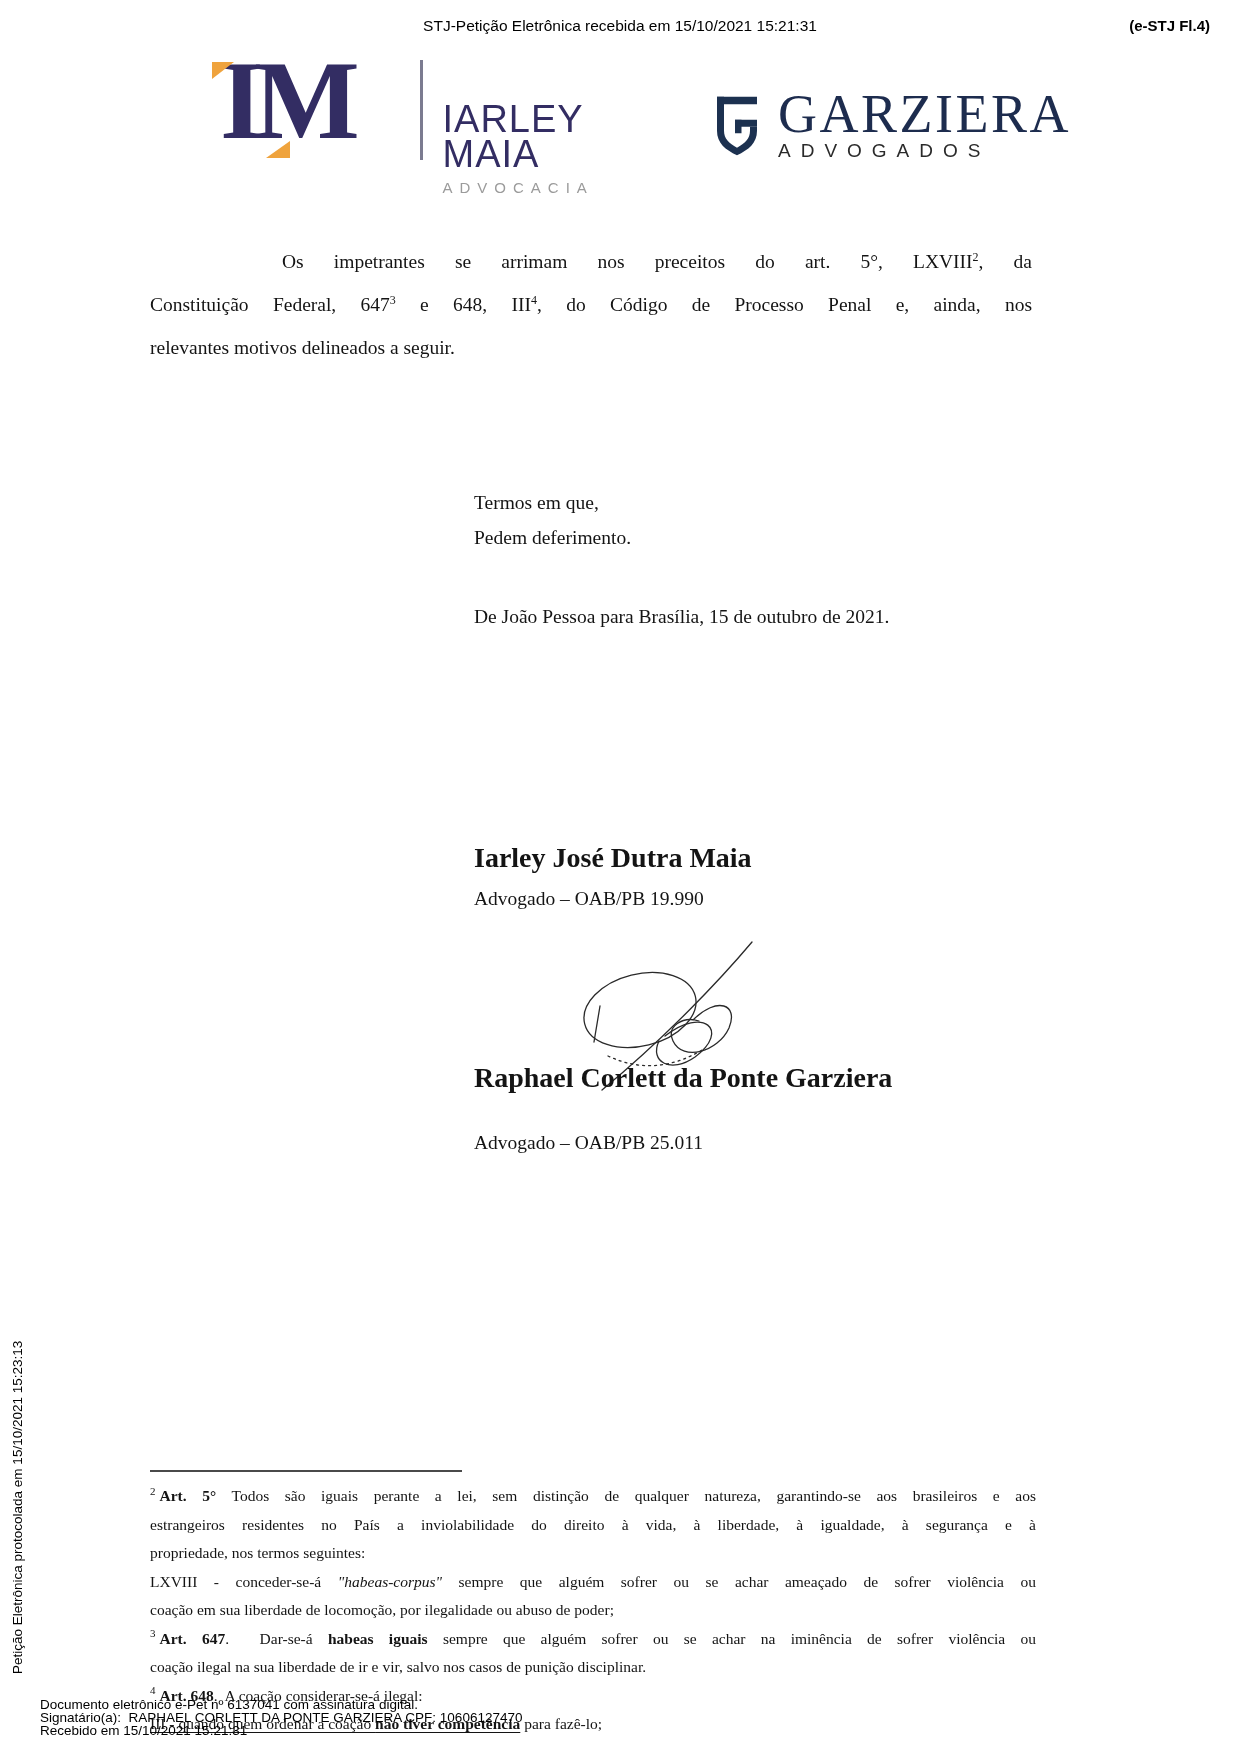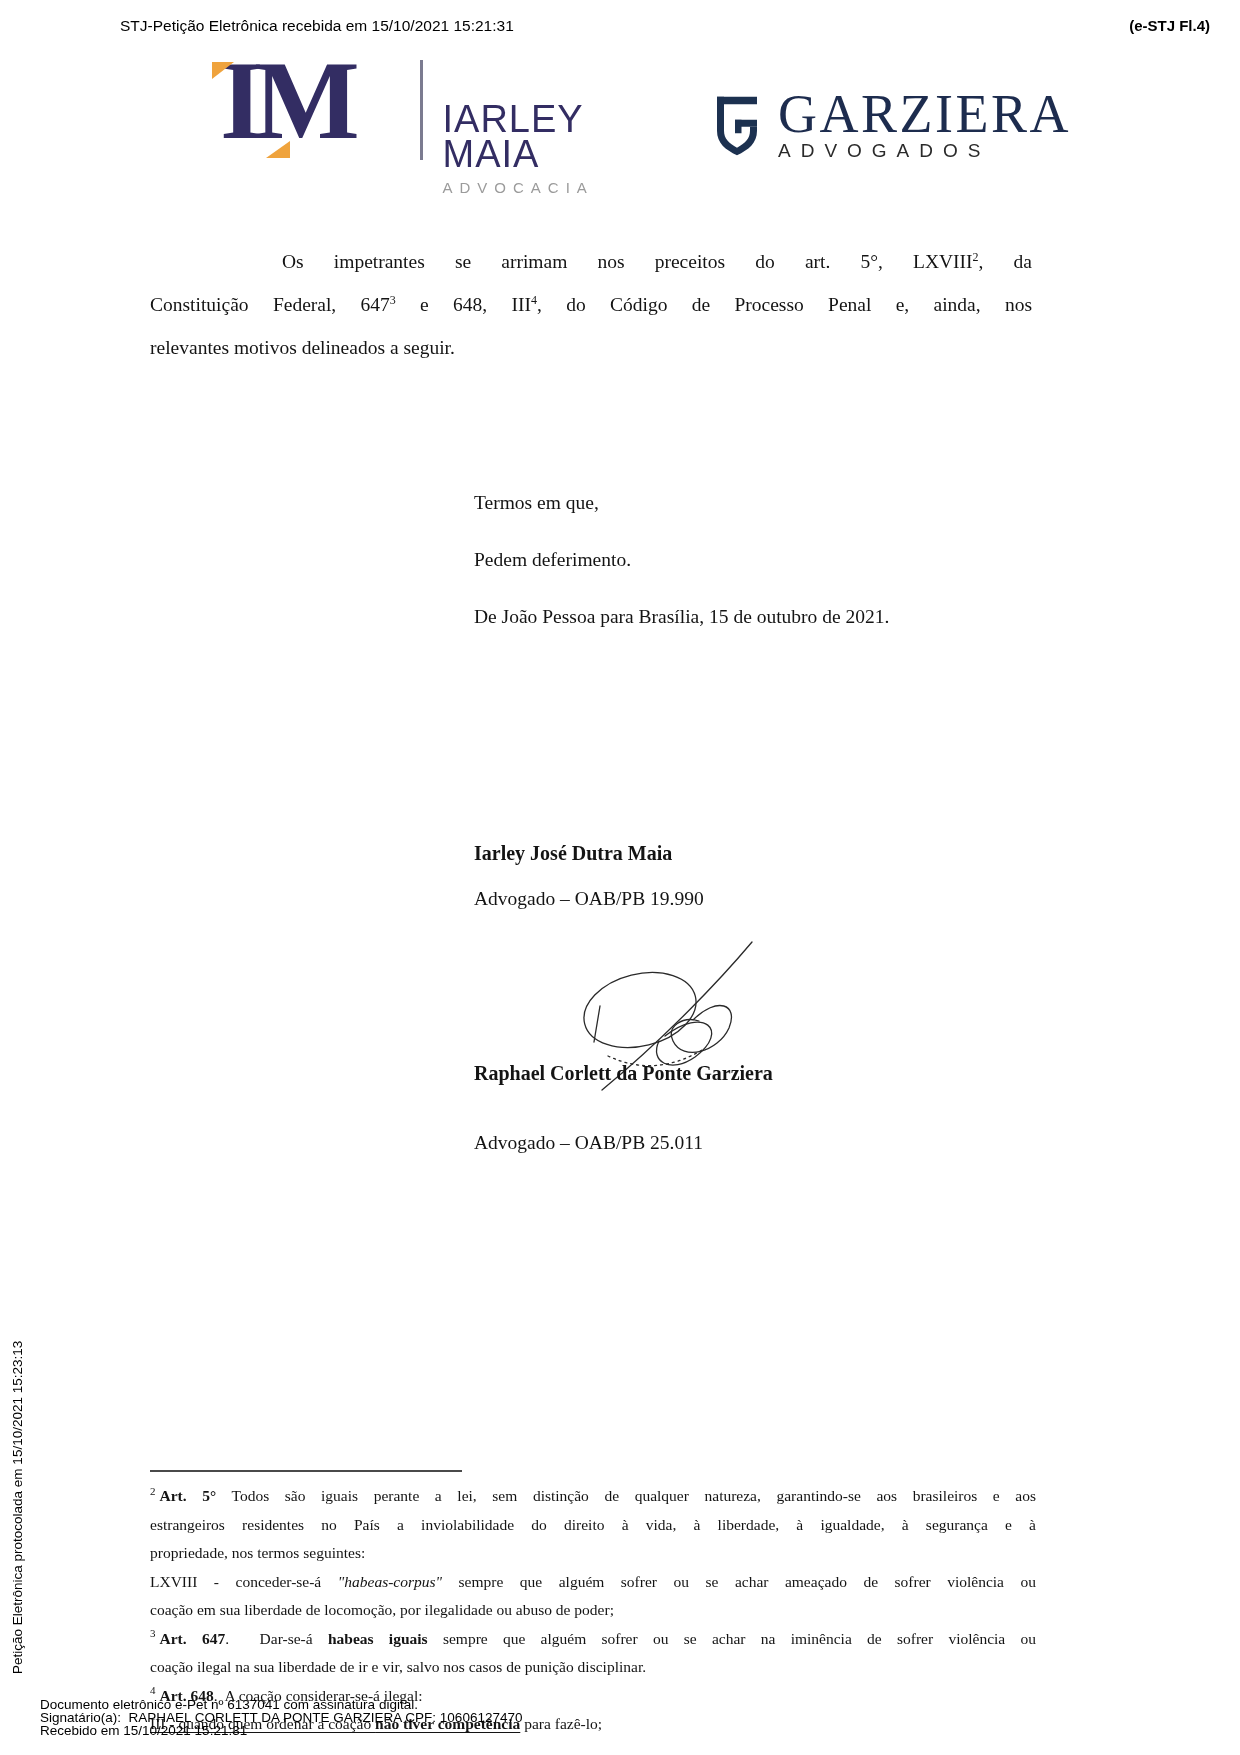--- a/index.html
+++ b/index.html
@@ -1,21 +1,21 @@
 <!DOCTYPE html>
 <html><head>
 <meta charset="utf-8">
 <style>
   html,body{margin:0;padding:0;background:#ffffff;}
   .page{
     position:relative;width:1240px;height:1755px;margin:0 auto;background:#ffffff;
     font-family:"Liberation Serif","DejaVu Serif",serif;color:#141414;overflow:hidden;
   }
   
-  .hdr-center{position:absolute;top:17px;left:120px;right:120px;text-align:left;
+  .hdr-center{position:absolute;top:17px;left:120px;right:120px;text-align:center;
     font-family:"Liberation Sans","DejaVu Sans",sans-serif;font-size:15.5px;color:#000;}
   .hdr-right{position:absolute;top:17px;right:30px;
     font-family:"Liberation Sans","DejaVu Sans",sans-serif;font-size:15px;font-weight:bold;color:#000;}
   
   .logo-im{position:absolute;left:208px;top:58px;display:flex;align-items:flex-start;}
   .im-mono{position:relative;width:196px;height:106px;}
   .im-i,.im-m{position:absolute;top:-14px;font-family:"Liberation Serif",serif;color:#332d63;
     font-size:112px;line-height:112px;font-weight:bold;}
   .im-i{left:12px;}
   .im-m{left:46px;}
@@ -35,21 +35,21 @@
     letter-spacing:2.5px;color:#1d2c4e;}
   .gz-sub{font-family:"Liberation Sans","DejaVu Sans",sans-serif;font-size:19px;
     letter-spacing:10px;color:#2a2a2a;margin-top:4px;}
   
   .para1{position:absolute;left:150px;top:240px;width:882px;font-size:19.5px;}
   .jline{display:block;line-height:43px;text-align:justify;text-align-last:justify;}
   .jline.last{text-align-last:left;}
   .jline.indent{padding-left:132px;}
   sup{font-size:12px;line-height:0;vertical-align:super;}
   .bodyline{position:absolute;left:474px;font-size:19.5px;white-space:nowrap;}
-  .bodyline.bold{font-weight:bold;font-size:20px;text-align:center;}
+  .bodyline.bold{font-weight:bold;font-size:28px;text-align:center;}
   
   .sig{position:absolute;left:545px;top:938px;width:220px;height:158px;pointer-events:none;}
   
   .fn-sep{position:absolute;left:150px;top:1470px;width:312px;height:2px;background:#4a4a4a;}
   .footnotes{position:absolute;left:150px;top:1482px;width:886px;font-size:15.5px;}
   .fline{display:block;line-height:28.5px;text-align:justify;text-align-last:justify;font-family:Liberation Serif, serif;}
   .fline.last{text-align-last:left;}
   .fline sup{font-size:11px;margin-right:4px;}
   .fb{font-weight:bold;}
   .fi{font-style:italic;}
@@ -99,21 +99,21 @@
     </div>
   </div>
 
   <div class="para1">
     <span class="jline indent"><span>Os impetrantes se arrimam nos preceitos do art. 5°, LXVIII</span><sup>2</sup><span>, da</span></span>
     <span class="jline"><span>Constituição Federal, 647</span><sup>3</sup><span> e 648, III</span><sup>4</sup><span>, do Código de Processo Penal e, ainda, nos</span></span>
     <span class="jline last">relevantes motivos delineados a seguir.</span>
   </div>
 
   <div class="bodyline" style="top:492px;">Termos em que,</div>
-  <div class="bodyline" style="top:549px;">Pedem deferimento.</div>
+  <div class="bodyline" style="top:527px;">Pedem deferimento.</div>
   <div class="bodyline" style="top:606px;">De João Pessoa para Brasília, 15 de outubro de 2021.</div>
 
   <div class="bodyline bold" style="top:842px;">Iarley José Dutra Maia</div>
   <div class="bodyline" style="top:888px;">Advogado – OAB/PB 19.990</div>
 
   <svg class="sig" viewBox="0 0 220 158" aria-hidden="true">
     <g stroke="#2a2a2a" fill="none" stroke-width="1.3" stroke-linecap="round">
       <ellipse cx="95" cy="72" rx="57" ry="36" transform="rotate(-14 95 72)"></ellipse>
       <path d="M207 4 C175 42 120 100 57 152"></path>
       <path d="M148 82 C172 58 194 66 184 90 C173 114 138 124 128 103 C121 88 138 78 154 83"></path>

